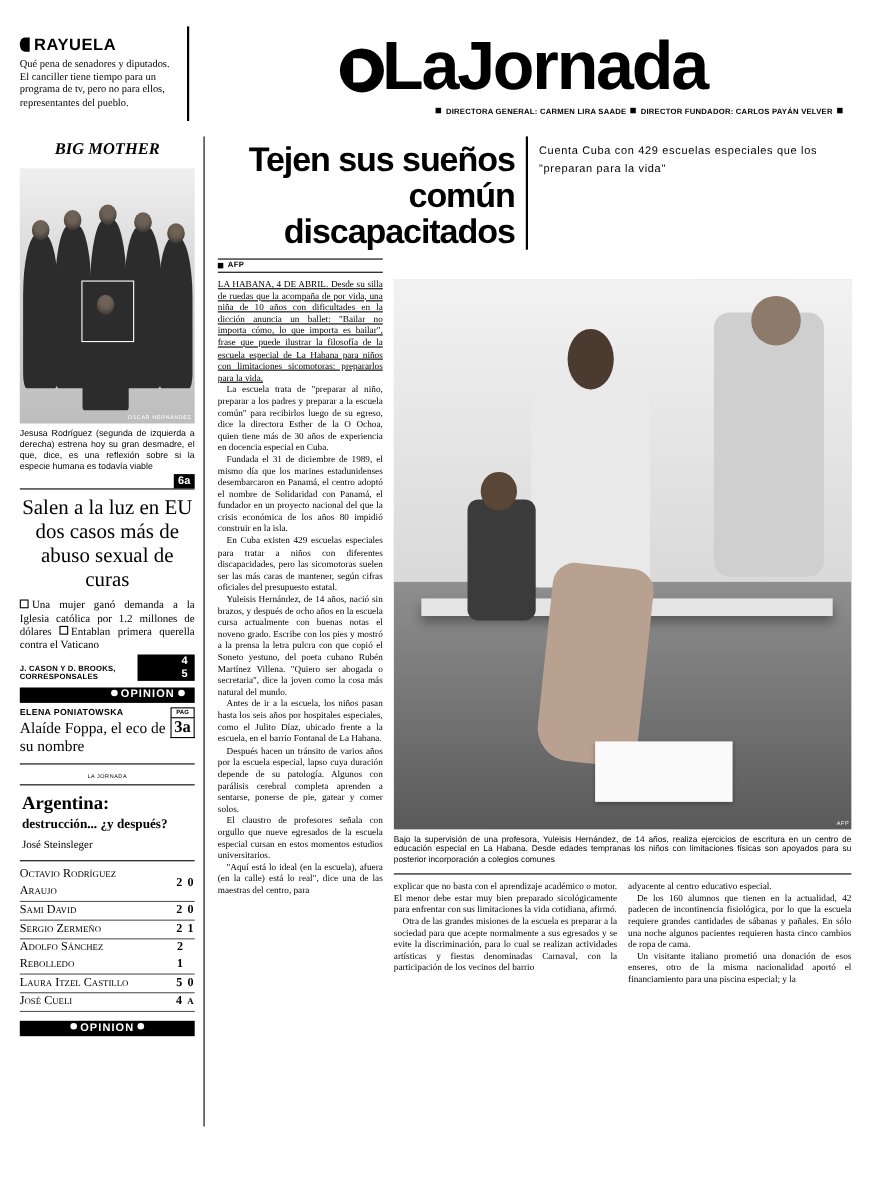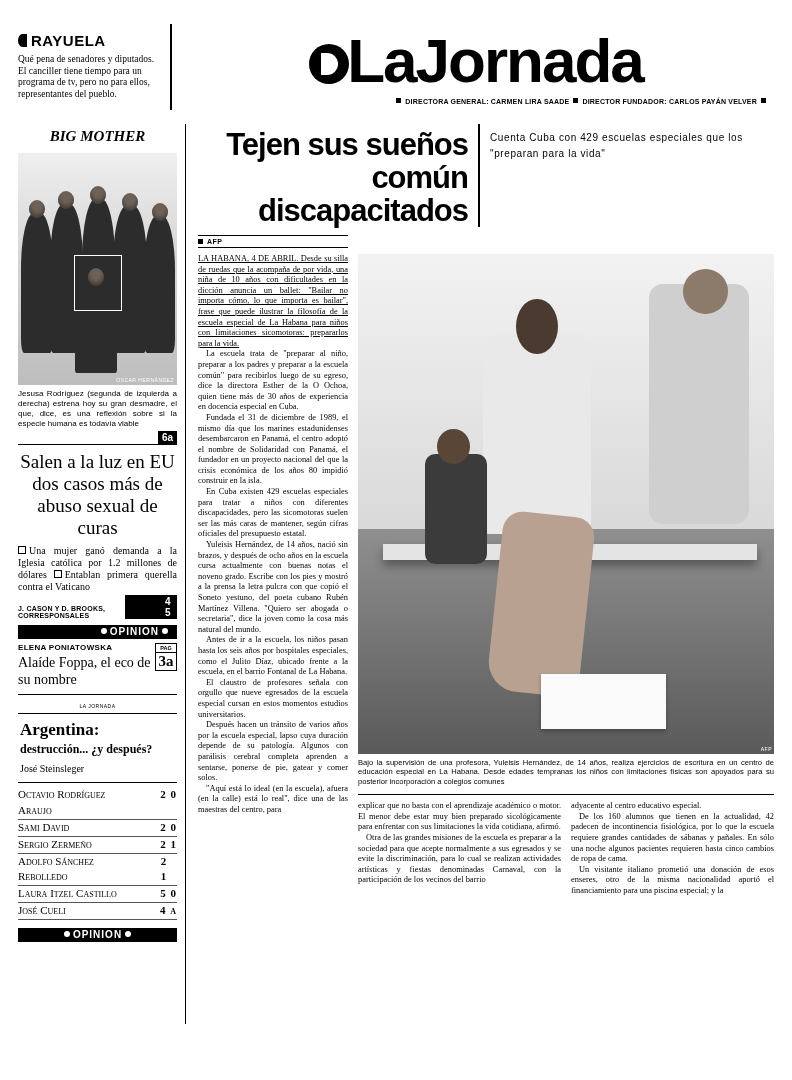--- a/index.html
+++ b/index.html
@@ -365,21 +365,21 @@
   .perfil-author {
     font-family: "Liberation Serif", serif;
     font-size: 10px;
     margin-top: 6px;
   }
 
   .index-list { margin-top: 4px; }
   .index-row {
     display: flex;
     justify-content: space-between;
-    align-items: flex-start;
+    align-items: center;
     font-family: "Liberation Serif", serif;
     font-variant: small-caps;
     font-size: 11px;
     line-height: 15.5px;
     border-bottom: 0.5px solid #555;
     padding-bottom: 0.5px;
   }
   .index-row .pg {
     font-family: "Liberation Serif", serif;
     font-weight: bold;
@@ -710,22 +710,22 @@
 
       <div class="main-body">
 
         <div class="narrow-col">
           <p class="first">LA HABANA, 4 DE ABRIL. Desde su silla de ruedas que la acompaña de por vida, una niña de 10 años con dificultades en la dicción anuncia un ballet: "Bailar no importa cómo, lo que importa es bailar", frase que puede ilustrar la filosofía de la escuela especial de La Habana para niños con limitaciones sicomotoras: prepararlos para la vida.</p>
           <p>La escuela trata de "preparar al niño, preparar a los padres y preparar a la escuela común" para recibirlos luego de su egreso, dice la directora Esther de la O Ochoa, quien tiene más de 30 años de experiencia en docencia especial en Cuba.</p>
           <p>Fundada el 31 de diciembre de 1989, el mismo día que los marines estadunidenses desembarcaron en Panamá, el centro adoptó el nombre de Solidaridad con Panamá, el fundador en un proyecto nacional del que la crisis económica de los años 80 impidió construir en la isla.</p>
           <p>En Cuba existen 429 escuelas especiales para tratar a niños con diferentes discapacidades, pero las sicomotoras suelen ser las más caras de mantener, según cifras oficiales del presupuesto estatal.</p>
           <p>Yuleisis Hernández, de 14 años, nació sin brazos, y después de ocho años en la escuela cursa actualmente con buenas notas el noveno grado. Escribe con los pies y mostró a la prensa la letra pulcra con que copió el Soneto yestuno, del poeta cubano Rubén Martínez Villena. "Quiero ser abogada o secretaria", dice la joven como la cosa más natural del mundo.</p>
           <p>Antes de ir a la escuela, los niños pasan hasta los seis años por hospitales especiales, como el Julito Díaz, ubicado frente a la escuela, en el barrio Fontanal de La Habana.</p>
+          <p>Después hacen un tránsito de varios años por la escuela especial, lapso cuya duración depende de su patología. Algunos con parálisis cerebral completa aprenden a sentarse, ponerse de pie, gatear y comer solos.</p>
           <p>El claustro de profesores señala con orgullo que nueve egresados de la escuela especial cursan en estos momentos estudios universitarios.</p>
-          <p>Después hacen un tránsito de varios años por la escuela especial, lapso cuya duración depende de su patología. Algunos con parálisis cerebral completa aprenden a sentarse, ponerse de pie, gatear y comer solos.</p>
           <p>"Aquí está lo ideal (en la escuela), afuera (en la calle) está lo real", dice una de las maestras del centro, para</p>
         </div>
 
         <div class="photo-main-wrap">
           <div class="photo-main">
             <div class="pm-wall"></div>
             <div class="pm-floor"></div>
             <div class="pm-adult"></div>
             <div class="pm-adult-head"></div>
             <div class="pm-girl-torso"></div>

